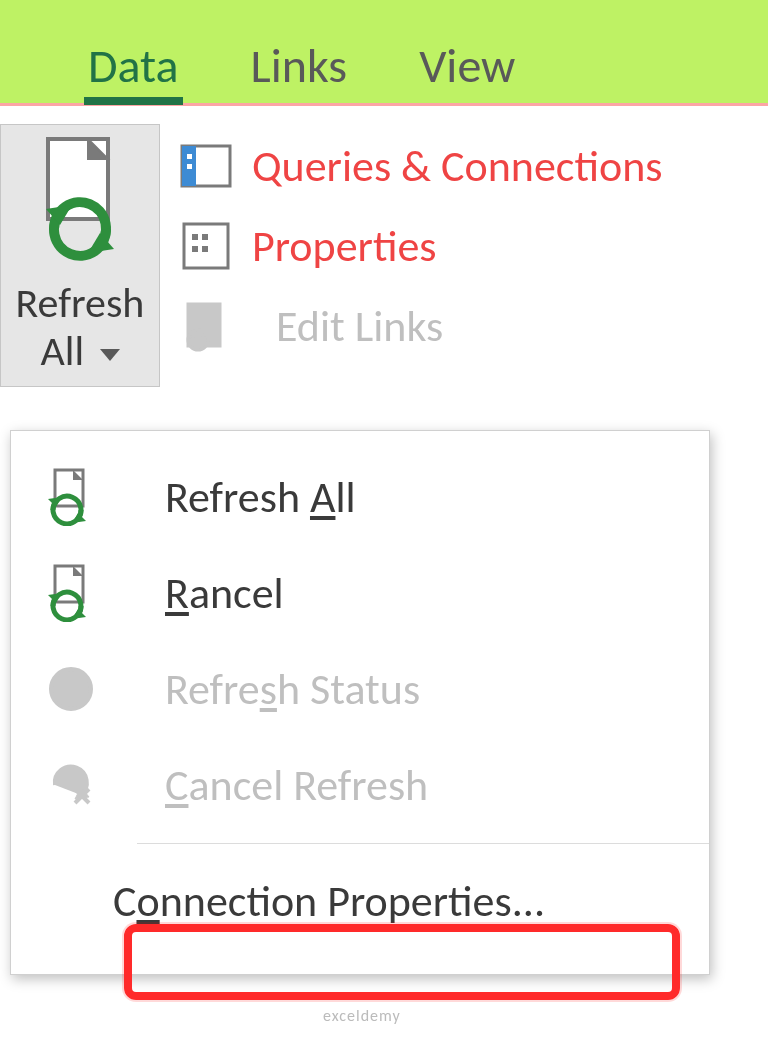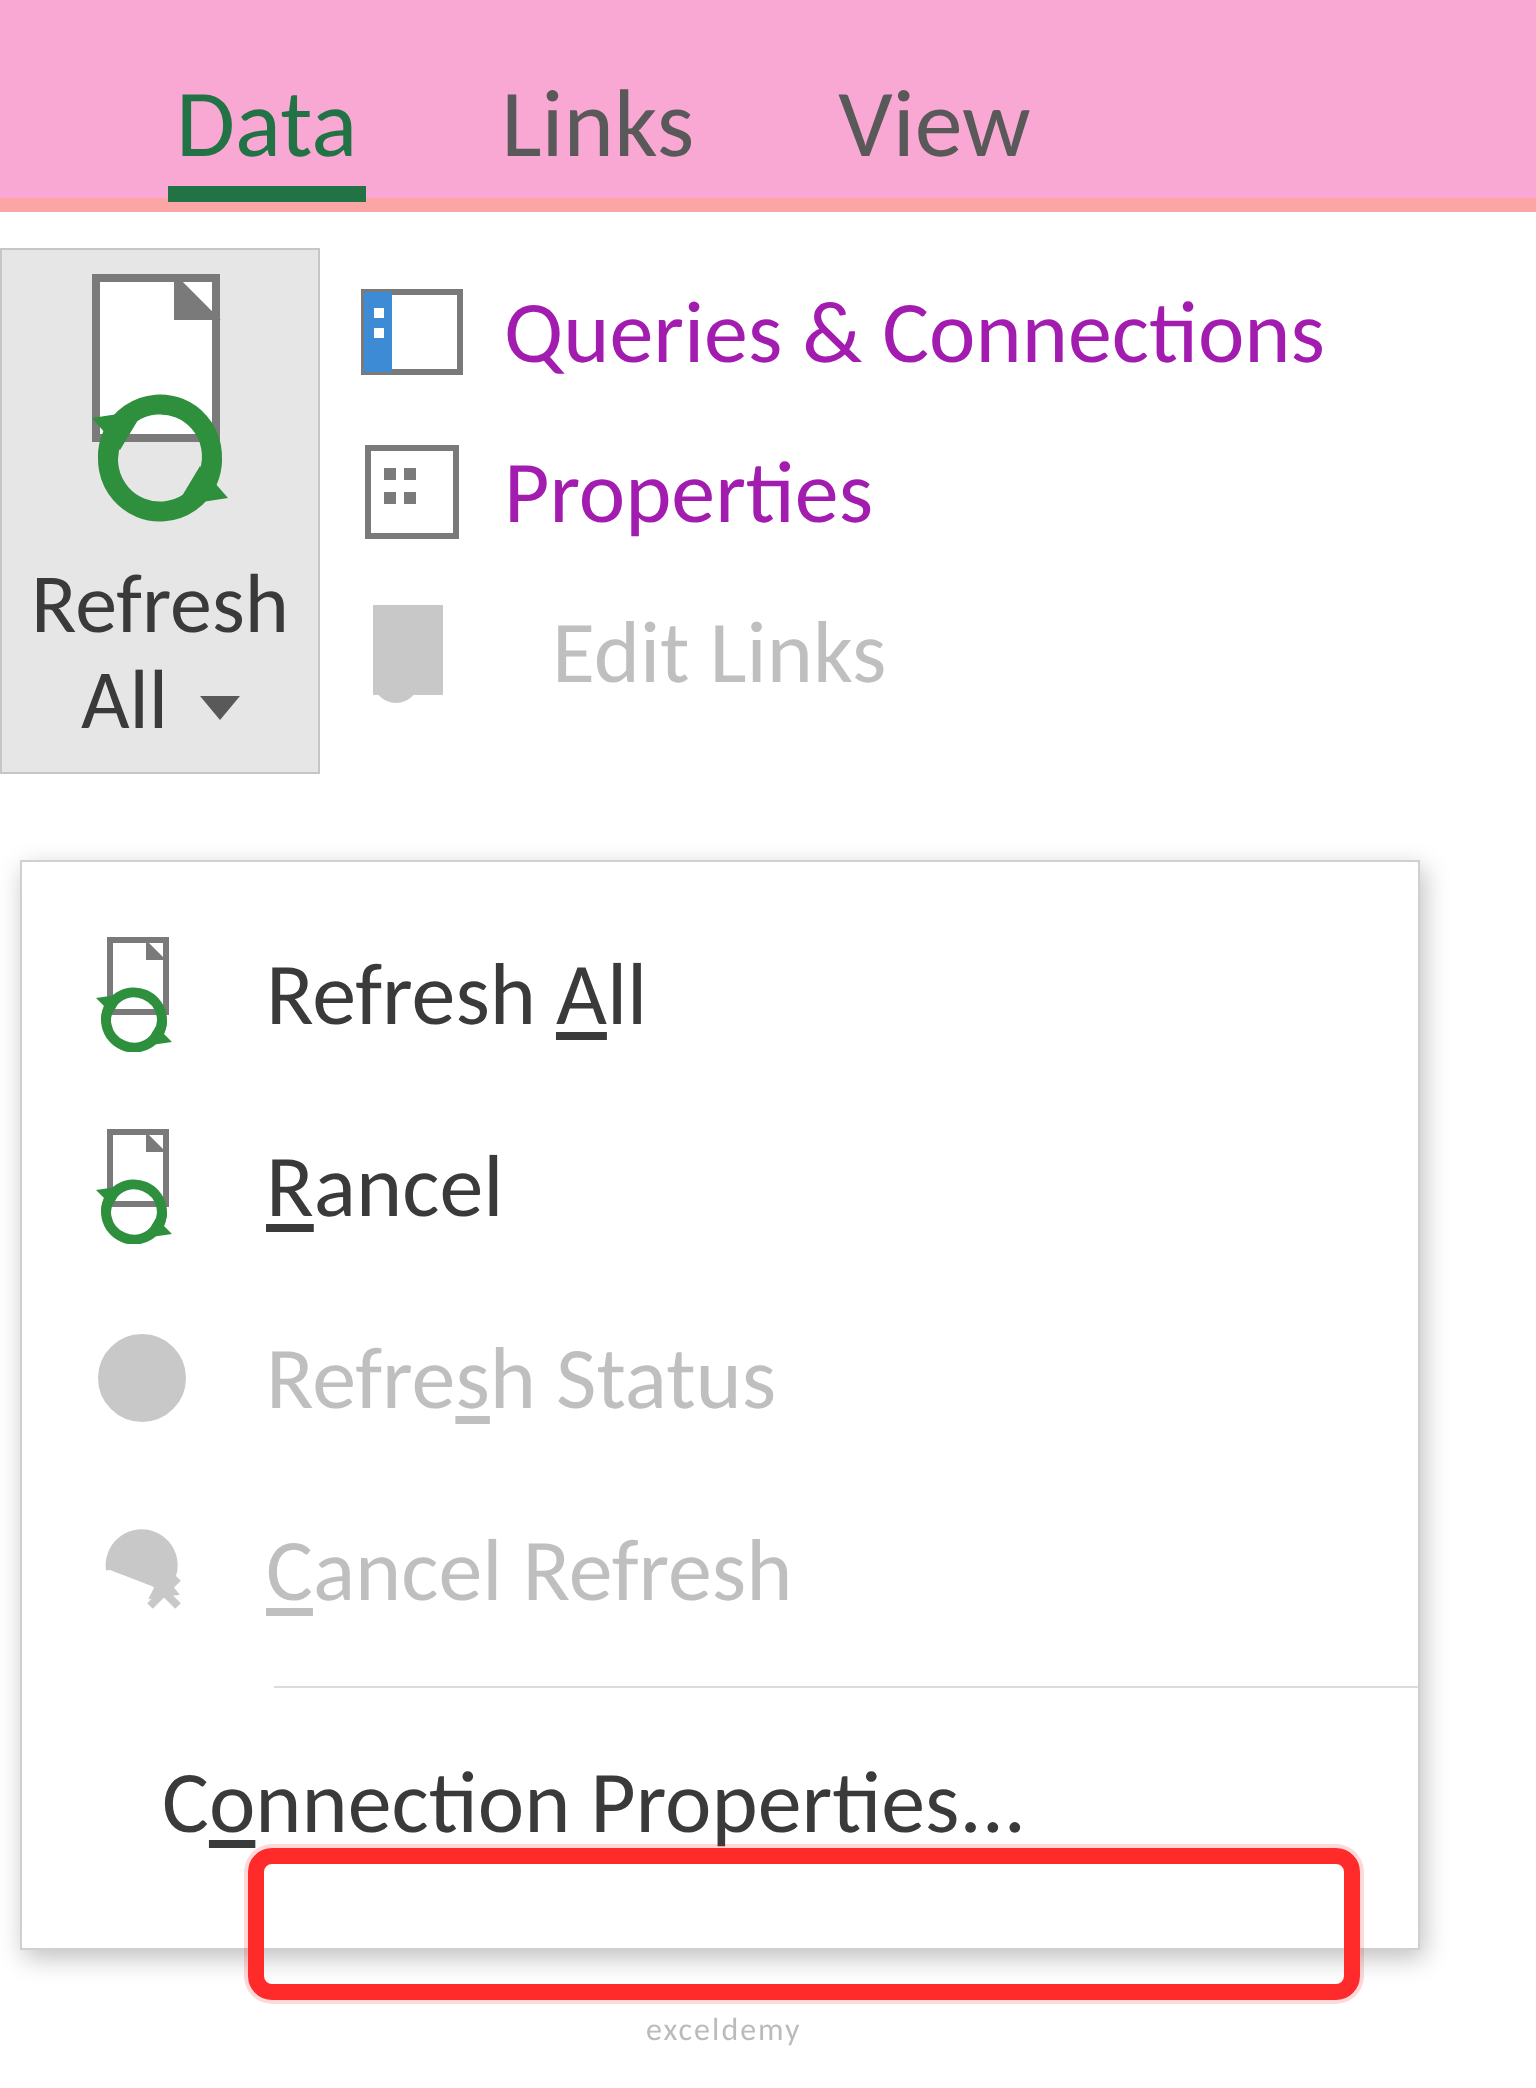--- a/index.html
+++ b/index.html
@@ -10,22 +10,22 @@
     height: 1044px;
     overflow: hidden;
     color: #3a3a3a;
   }
   .tabs {
     display: flex;
     align-items: flex-end;
     height: 106px;
     padding-left: 88px;
     gap: 72px;
-    border-bottom: 7px solid #fca5a5;
-    background: #f9a8d4;
+    border-bottom: 3px solid #fca5a5;
+    background: #bef264;
   }
   .tab {
     font-size: 48px;
     color: #595959;
     padding-bottom: 8px;
     position: relative;
   }
   .tab.active {
     color: #217346;
   }
@@ -71,21 +71,21 @@
     display: flex;
     flex-direction: column;
     gap: 24px;
     padding-top: 14px;
   }
   .ribbon-item {
     display: flex;
     align-items: center;
     gap: 18px;
     font-size: 44px;
-    color: #a21caf;
+    color: #ef4444;
   }
   .ribbon-item.disabled { color: #bfbfbf; gap: 42px; }
   .ribbon-item.disabled svg * { stroke: #c8c8c8 !important; fill: #c8c8c8 !important; }
   .dropdown {
     position: absolute;
     left: 10px;
     top: 430px;
     width: 700px;
     background: #ffffff;
     box-shadow: 2px 4px 12px rgba(0,0,0,0.25);
@@ -95,21 +95,21 @@
   .dd-item {
     display: flex;
     align-items: center;
     gap: 34px;
     padding: 20px 24px 20px 32px;
     font-size: 44px;
     color: #3a3a3a;
   }
   .dd-item.disabled { color: #bfbfbf; }
   .dd-item.disabled svg * { stroke: #c8c8c8 !important; fill: #c8c8c8 !important; }
-  .dd-item .text { position: relative; }
+  .dd-item .text { position: relative; margin-left: 32px; }
   .ul-a { text-decoration: underline; text-underline-offset: 4px; }
   .divider {
     height: 1px;
     background: #dcdcdc;
     margin: 10px 0 10px 126px;
   }
   .highlight-box {
     position: absolute;
     border: 8px solid #ff2a2a;
     border-radius: 12px;

